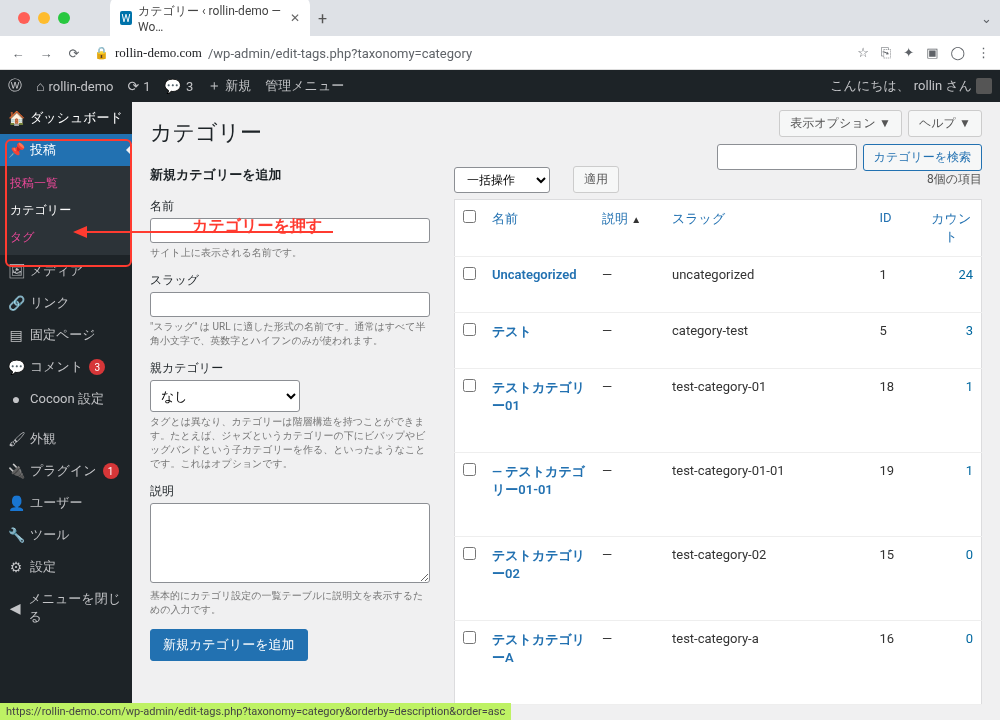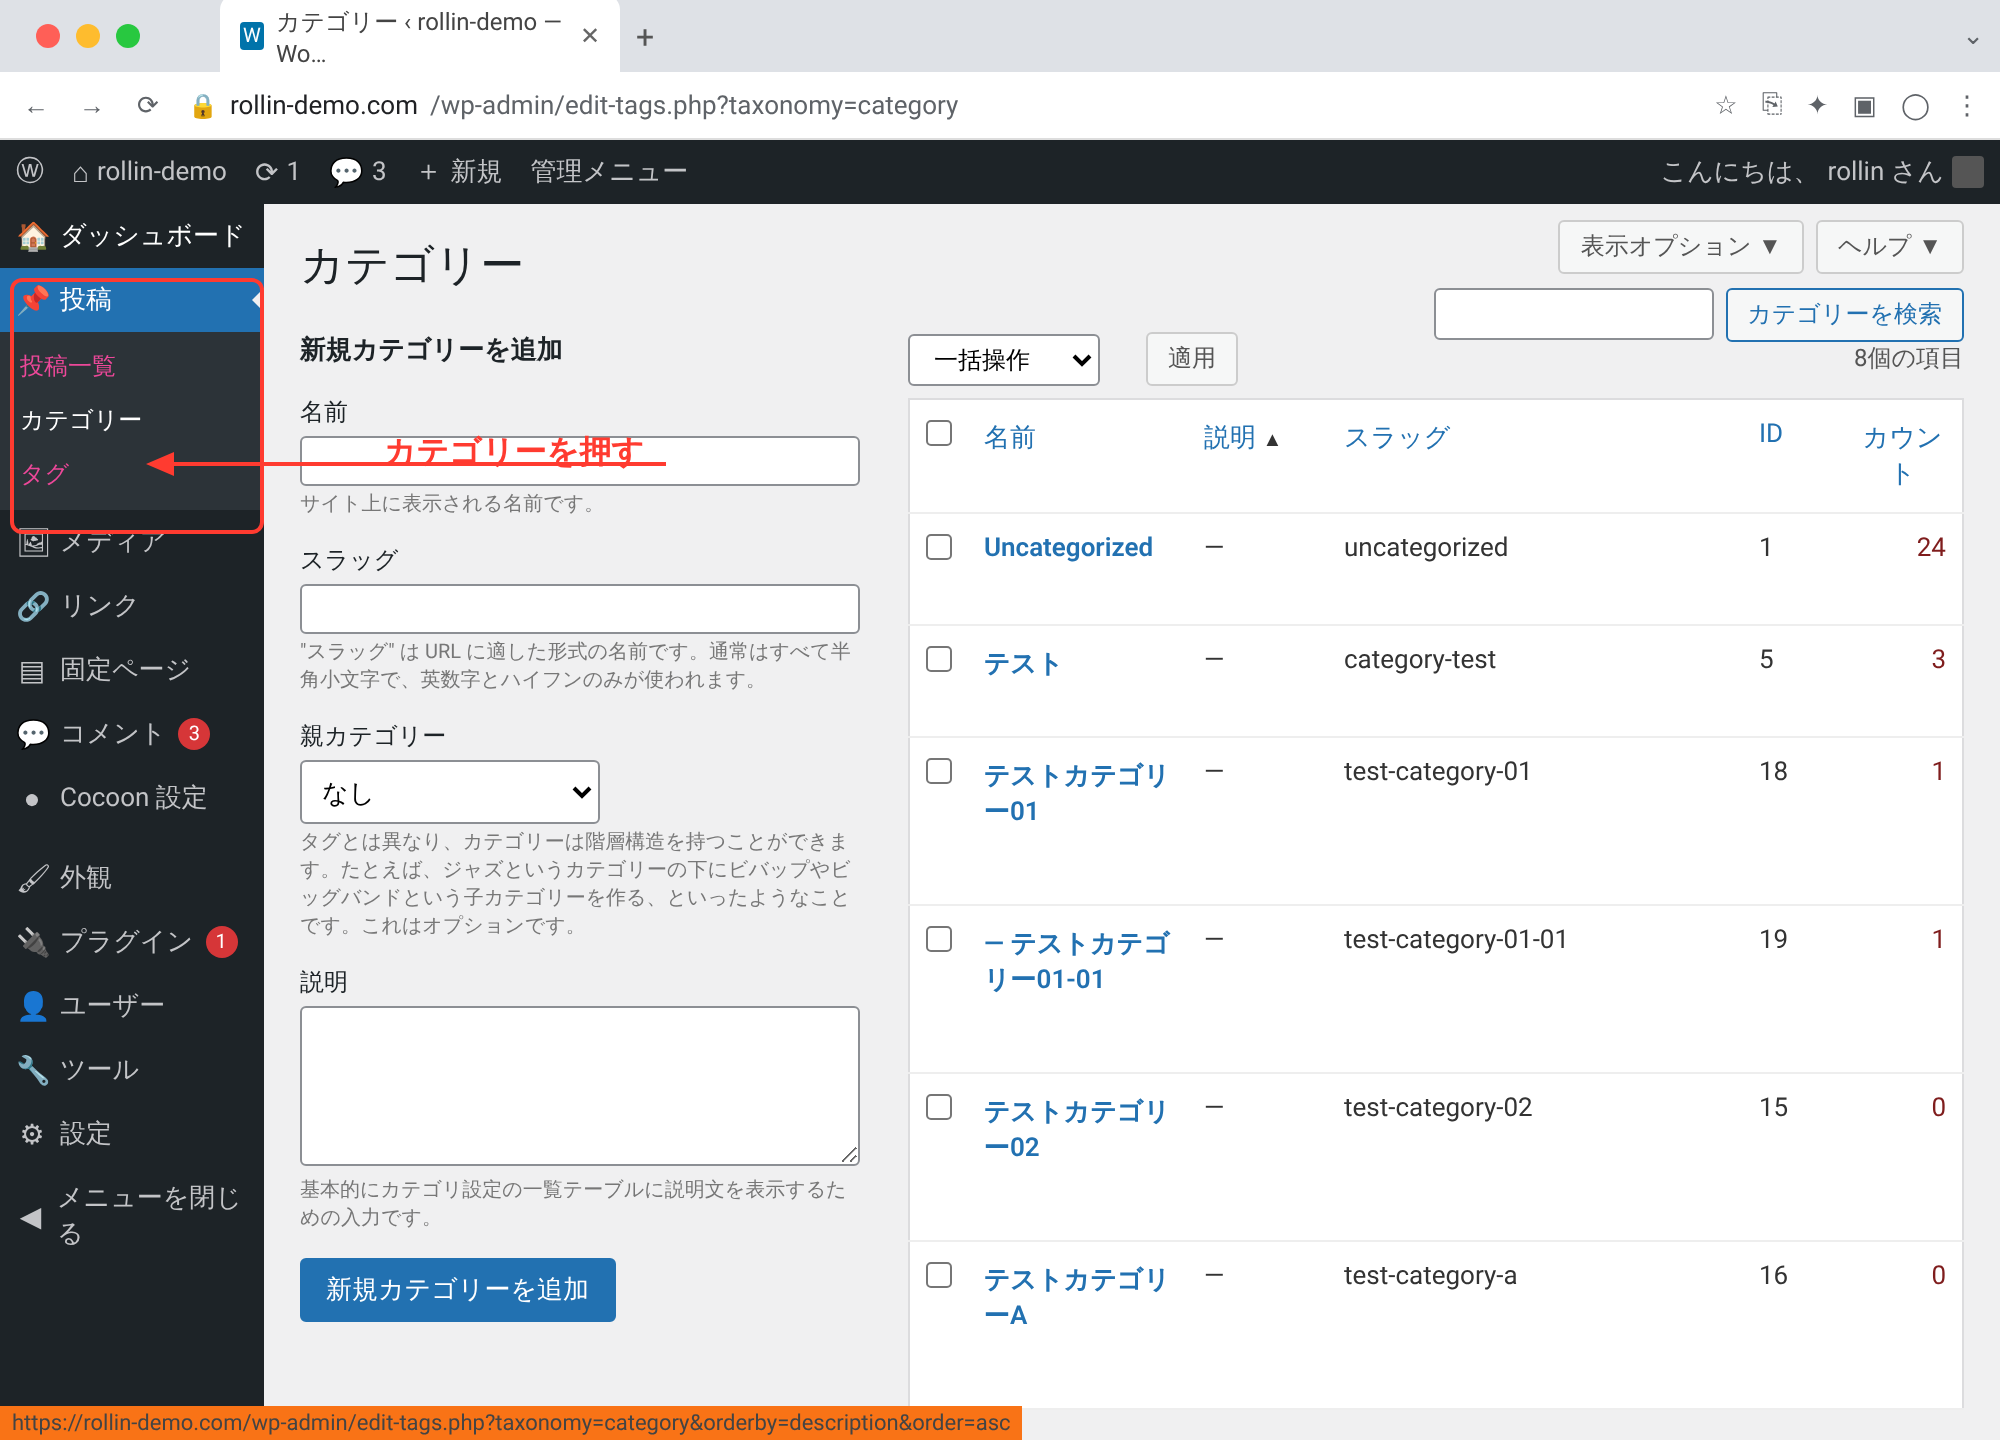--- a/index.html
+++ b/index.html
@@ -12,21 +12,21 @@
 .tl { width: 12px; height: 12px; border-radius: 50%; }
 .tl.red { background: #ff5f57; } .tl.yel { background: #febc2e; } .tl.grn { background: #28c840; }
 .tab { display: flex; align-items: center; gap: 6px; background: #fff; border-radius: 8px 8px 0 0; padding: 6px 10px; margin-left: 30px; font-size: 12px; color: #444; max-width: 200px; }
 .tab .favicon { width: 14px; height: 14px; background: #0073aa; display: inline-flex; align-items: center; justify-content: center; color: #fff; font-size: 10px; border-radius: 2px; }
 .tab .close { color: #666; }
 .add-tab { margin-left: 8px; color: #555; font-size: 16px; }
 .addr-bar { height: 34px; display: flex; align-items: center; padding: 0 10px; gap: 12px; }
 .nav-ico { width: 16px; height: 16px; color: #5f6368; display: flex; align-items: center; justify-content: center; }
 .url-box { flex: 1; display: flex; align-items: center; gap: 6px; color: #5f6368; font-size: 13px; }
 .url-box .lock { font-size: 12px; }
-.url-box .domain { color: #202124; }
+.url-box .domain { color: #202124; font-family: Liberation Serif, serif; }
 .addr-icons { display: flex; gap: 12px; color: #5f6368; }
 .addr-icons span { cursor: pointer; }
 
 
 .wp-adminbar { height: 32px; background: #1d2327; color: #c3c4c7; display: flex; align-items: center; padding: 0 8px; font-size: 13px; justify-content: space-between; }
 .wp-adminbar .left, .wp-adminbar .right { display: flex; align-items: center; gap: 14px; }
 .ab-item { display: flex; align-items: center; gap: 4px; }
 .ab-item .ico { font-size: 14px; }
 .wp-adminbar .avatar { width: 16px; height: 16px; background: #555; border-radius: 2px; }
 
@@ -76,24 +76,24 @@
 .bulk select { height: 26px; border: 1px solid #8c8f94; border-radius: 3px; padding: 2px 18px 2px 8px; font-size: 12px; background: #fff; }
 .count { font-size: 12px; color: #555; }
 table.list { width: 100%; border-collapse: collapse; background: #fff; border: 1px solid #dcdcde; }
 table.list th, table.list td { padding: 10px 8px; text-align: left; border-bottom: 1px solid #eee; vertical-align: top; font-size: 13px; }
 table.list th { font-weight: 400; color: #2271b1; }
 table.list th.sortable { cursor: pointer; }
 table.list th .sort-ind { color: #333; font-size: 10px; }
 table.list th:first-child, table.list td:first-child { width: 24px; text-align: center; }
 table.list td.name a { color: #2271b1; text-decoration: none; font-weight: 600; }
 table.list td.count { text-align: right; }
-table.list td.count a { color: #7f1d1d; text-decoration: none; }
-
-
-.status-bar { position: absolute; bottom: 0; left: 0; background: #f97316; padding: 2px 6px; font-size: 11px; color: #444; z-index: 60; }
+table.list td.count a { color: #0369a1; text-decoration: none; }
+
+
+.status-bar { position: absolute; bottom: 0; left: 0; background: #bef264; padding: 2px 6px; font-size: 11px; color: #444; z-index: 60; }
 </style>
 </head>
 <body>
 
 <div class="browser-chrome">
   <div class="tab-bar">
     <div class="traffic-lights">
       <div class="tl red"></div>
       <div class="tl yel"></div>
       <div class="tl grn"></div>

